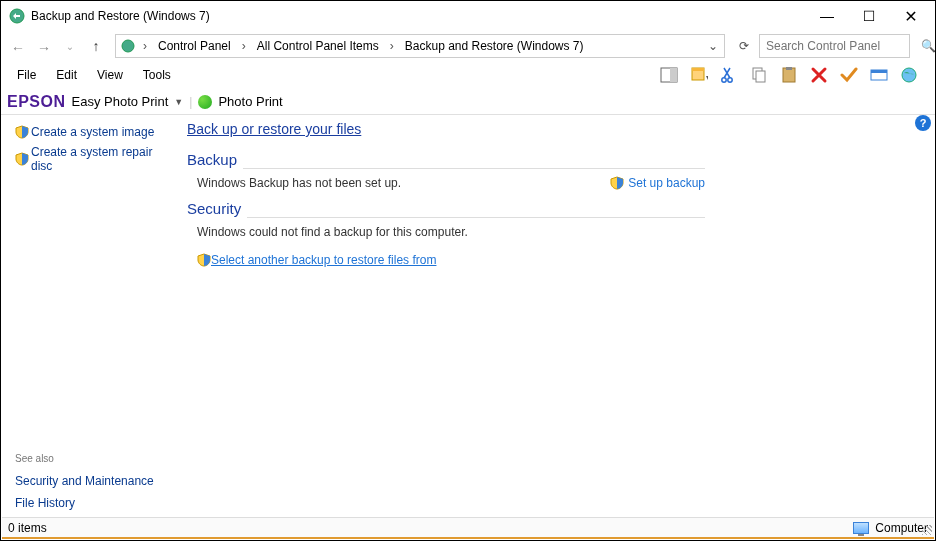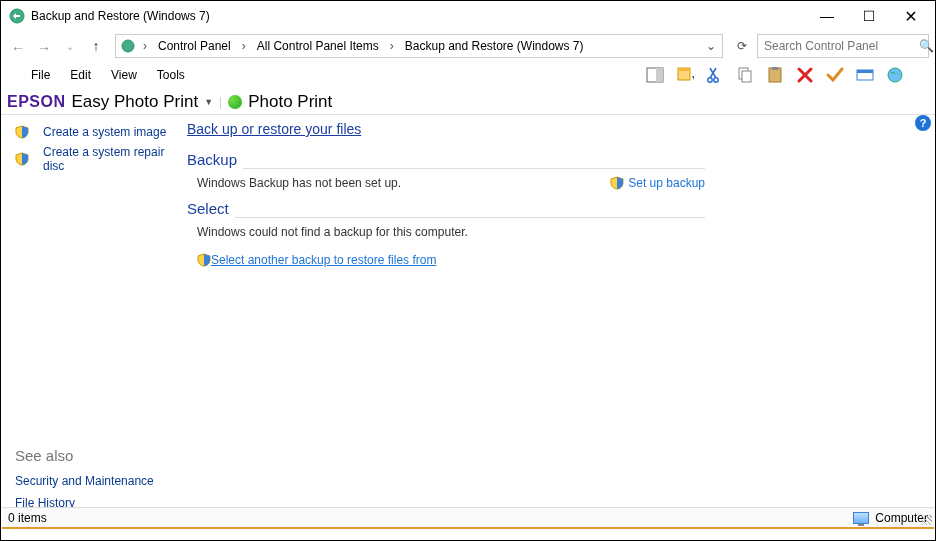--- a/index.html
+++ b/index.html
@@ -13,57 +13,57 @@
   .addrbar { display: flex; align-items: center; height: 30px; padding: 0 6px; gap: 4px; }
   .navbtn { width: 22px; height: 22px; display: inline-flex; align-items: center; justify-content: center; color: #888; font-size: 14px; }
   .navbtn.up { color: #333; }
   .pathbox { flex: 1; display: flex; align-items: center; border: 1px solid #ccc; height: 24px; padding: 0 4px; gap: 2px; background:#fff; margin: 0 4px; }
   .pathbox .pi { width: 16px; height: 16px; }
   .pathbox .crumb { padding: 0 4px; cursor: default; }
   .pathbox .chev { width: 14px; text-align: center; color: #555; }
   .pathbox .flex { flex: 1; }
   .pathbox .drop { width: 14px; text-align: center; color: #555; }
   .refresh { width: 22px; text-align: center; color: #555; }
-  .searchbox { border: 1px solid #ccc; height: 24px; width: 172px; display: flex; align-items: center; padding: 0 6px; margin-right: 0; }
+  .searchbox { border: 1px solid #ccc; height: 24px; width: 151px; display: flex; align-items: center; padding: 0 6px; margin-right: 19px; }
   .searchbox input { border: none; outline: none; flex: 1; font-size: 12px; color: #666; background: transparent; }
   .searchbox .sico { color: #777; font-size: 12px; }
-  .menubar { display: flex; align-items: center; height: 28px; padding: 0 20px; }
+  .menubar { display: flex; align-items: center; height: 28px; padding: 0 6px; }
   .menubar .mitem { padding: 3px 10px; cursor: default; }
   .menubar .flex { flex: 1; }
   .tool-icons { display: flex; align-items: center; gap: 10px; padding-right: 10px; }
   .tool-icons .ti { width: 20px; height: 20px; display: flex; align-items: center; justify-content: center; }
   .ti svg { width: 18px; height: 18px; }
   .epsonbar { display: flex; align-items: center; height: 26px; padding: 0 6px; gap: 6px; border-bottom: 1px solid #e0e0e0; }
   .epsonbar .brand { color: #4c1d95; font-weight: bold; font-size: 16px; letter-spacing: 0.5px; }
-  .epsonbar .plabel { font-size: 17px; }
+  .epsonbar .plabel { font-size: 13px; }
   .epsonbar .dropcaret { font-size: 9px; color: #555; }
   .epsonbar .greenicon { width: 14px; height: 14px; border-radius: 50%; background: radial-gradient(circle at 30% 30%, #7d4, #2a2); display:inline-block; }
   .content { display: flex; height: calc(541px - 30px - 30px - 28px - 26px - 22px - 2px); }
   .sidebar { width: 180px; padding: 10px 8px 0 14px; display: flex; flex-direction: column; }
   .sidebar a { color: #0a3b8f; text-decoration: none; cursor: default; }
   .sidebar .cphome { margin-bottom: 16px; }
-  .side-link { display: flex; align-items: center; gap: 14px; margin-bottom: 6px; color: #0a3b8f; }
+  .side-link { display: flex; align-items: center; gap: 2px; margin-bottom: 6px; color: #0a3b8f; }
   .shield { width: 14px; height: 14px; }
   .shield svg { width: 14px; height: 14px; display:block; }
   .sidebar .flexfill { flex: 1; }
-  .seealso-hdr { color: #777; font-size: 15px; margin-bottom: 10px; }
+  .seealso-hdr { color: #777; font-size: 10px; margin-bottom: 10px; }
   .seealso a { display: block; color: #0a3b8f; margin-bottom: 8px; }
   .main { flex: 1; padding: 6px 230px 0 6px; position: relative; }
   .helpq { position: absolute; top: 0; right: 4px; width: 16px; height: 16px; border-radius: 50%; background: #1e73d6; color: #fff; font-size: 11px; line-height: 16px; text-align: center; font-weight: bold; }
   .heading { color: #1a3ea0; font-size: 14px; margin-bottom: 14px; text-decoration: underline; }
   .section-title { color: #1a3ea0; font-size: 15px; margin-bottom: 2px; }
   .sectionrow { display:flex; align-items:baseline; }
   .sectionrow .section-title { padding-right: 6px; background:#fff; }
   .sectionrow hr { flex:1; border:none; border-top:1px solid #ddd; position:relative; top:4px;}
   .body-text { color: #333; margin: 6px 0 10px 10px; }
   .backup-line { display: flex; align-items: center; justify-content: flex-end; }
   .backup-line .txt { flex: 1; }
   .setup-link { display: inline-flex; align-items: center; gap: 4px; color: #1e73d6; }
   .restore-link { display: inline-flex; align-items: center; color: #1e73d6; text-decoration: underline; margin-left: 10px; margin-top: 4px; }
-  .statusbar { position: absolute; left:1px; right:1px; bottom:11px; height: 22px; border-top: 1px solid #ddd; display: flex; align-items: center; padding: 0 6px; background:#fafafa; border-bottom: 2px solid #e09a30;}
+  .statusbar { position: absolute; left:1px; right:1px; bottom:1px; height: 22px; border-top: 1px solid #ddd; display: flex; align-items: center; padding: 0 6px; background:#fafafa; border-bottom: 2px solid #e09a30;}
   .statusbar .flex { flex: 1; }
   .statusbar .compicon { display: inline-flex; align-items:center; gap:6px; }
   .statusbar .monitor { width: 16px; height: 12px; border: 1px solid #3b82d8; background: linear-gradient(#bfe0ff,#6cb4ff); position: relative; }
   .statusbar .monitor::after { content:""; position:absolute; left:4px; right:4px; bottom:-3px; height:2px; background:#888;}
   .handle { position: absolute; right: 2px; bottom: 2px; width: 10px; height: 10px; background: repeating-linear-gradient(45deg, #aaa, #aaa 1px, transparent 1px, transparent 3px); }
 </style>
 </head>
 <body>
 
 <div class="titlebar">
@@ -223,21 +223,21 @@
             <svg viewBox="0 0 14 14">
               <path d="M7 1 L13 3 V7 C13 10 10 13 7 13 C4 13 1 10 1 7 V3 Z" fill="#ffd24a" stroke="#c90"></path>
               <path d="M7 1 L13 3 V7 C13 10 10 13 7 13 Z" fill="#3b82d8"></path>
             </svg>
           </span>
         <span>Set up backup</span>
       </span>
     </div>
 
     <div class="sectionrow" style="margin-top:6px;">
-      <span class="section-title">Select</span>
+      <span class="section-title">Security</span>
       <hr>
     </div>
     <div class="body-text">Windows could not find a backup for this computer.</div>
     <span class="restore-link">
       <span class="shield">
           <svg viewBox="0 0 14 14">
             <path d="M7 1 L13 3 V7 C13 10 10 13 7 13 C4 13 1 10 1 7 V3 Z" fill="#ffd24a" stroke="#c90"></path>
             <path d="M7 1 L13 3 V7 C13 10 10 13 7 13 Z" fill="#3b82d8"></path>
           </svg>
         </span>

